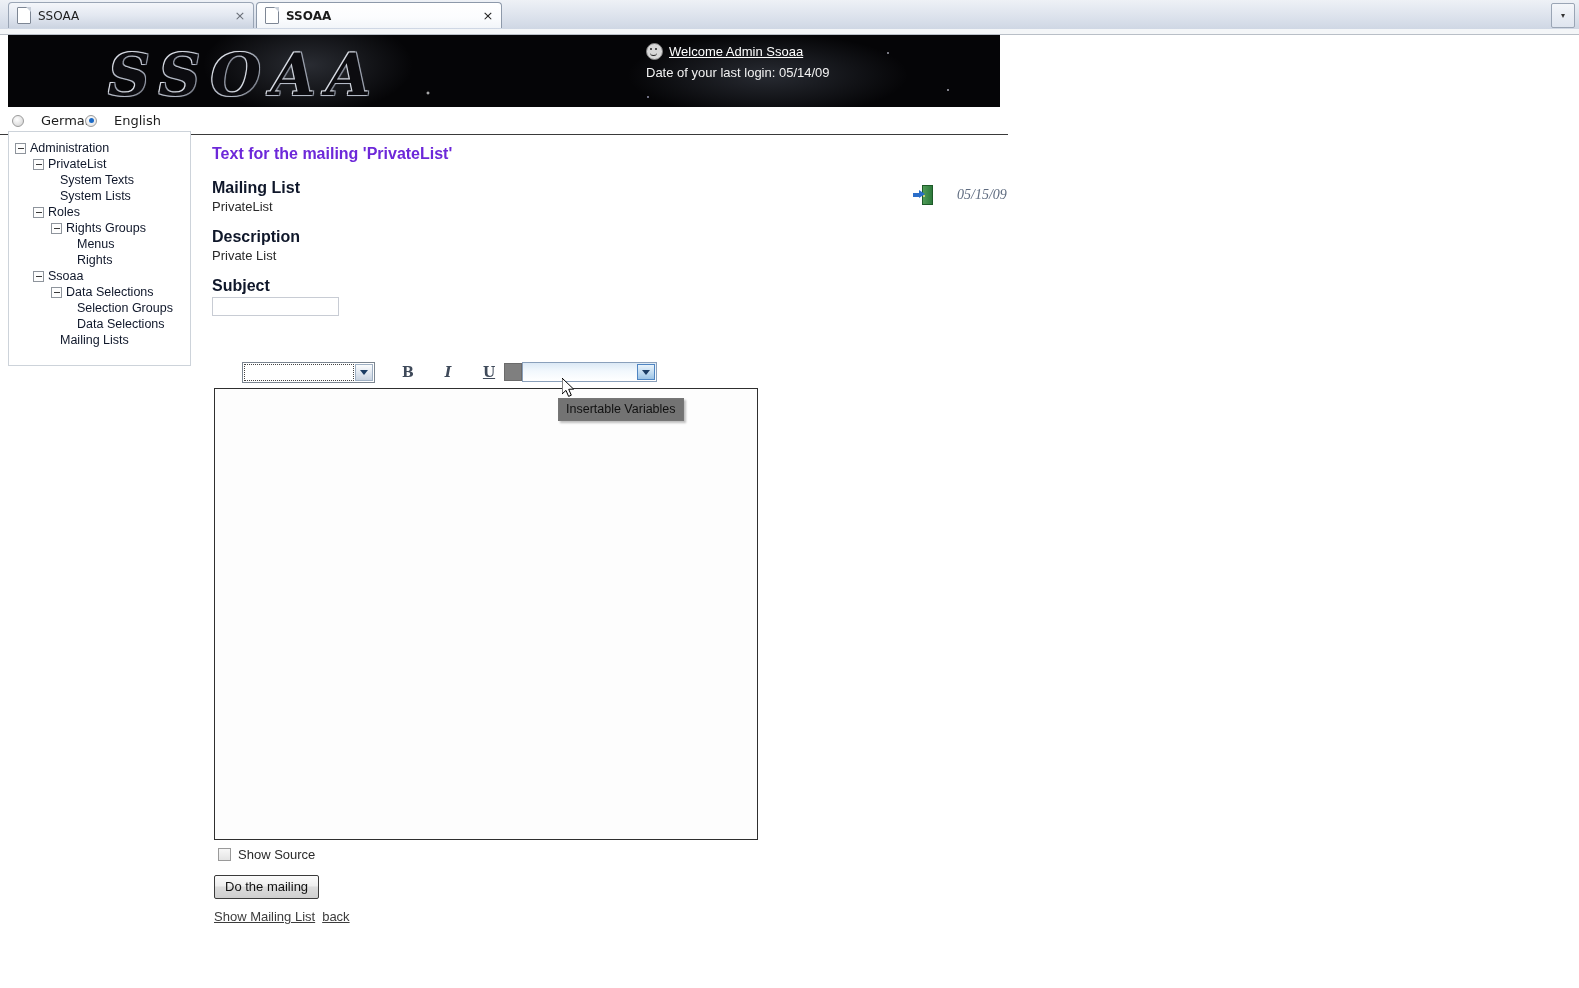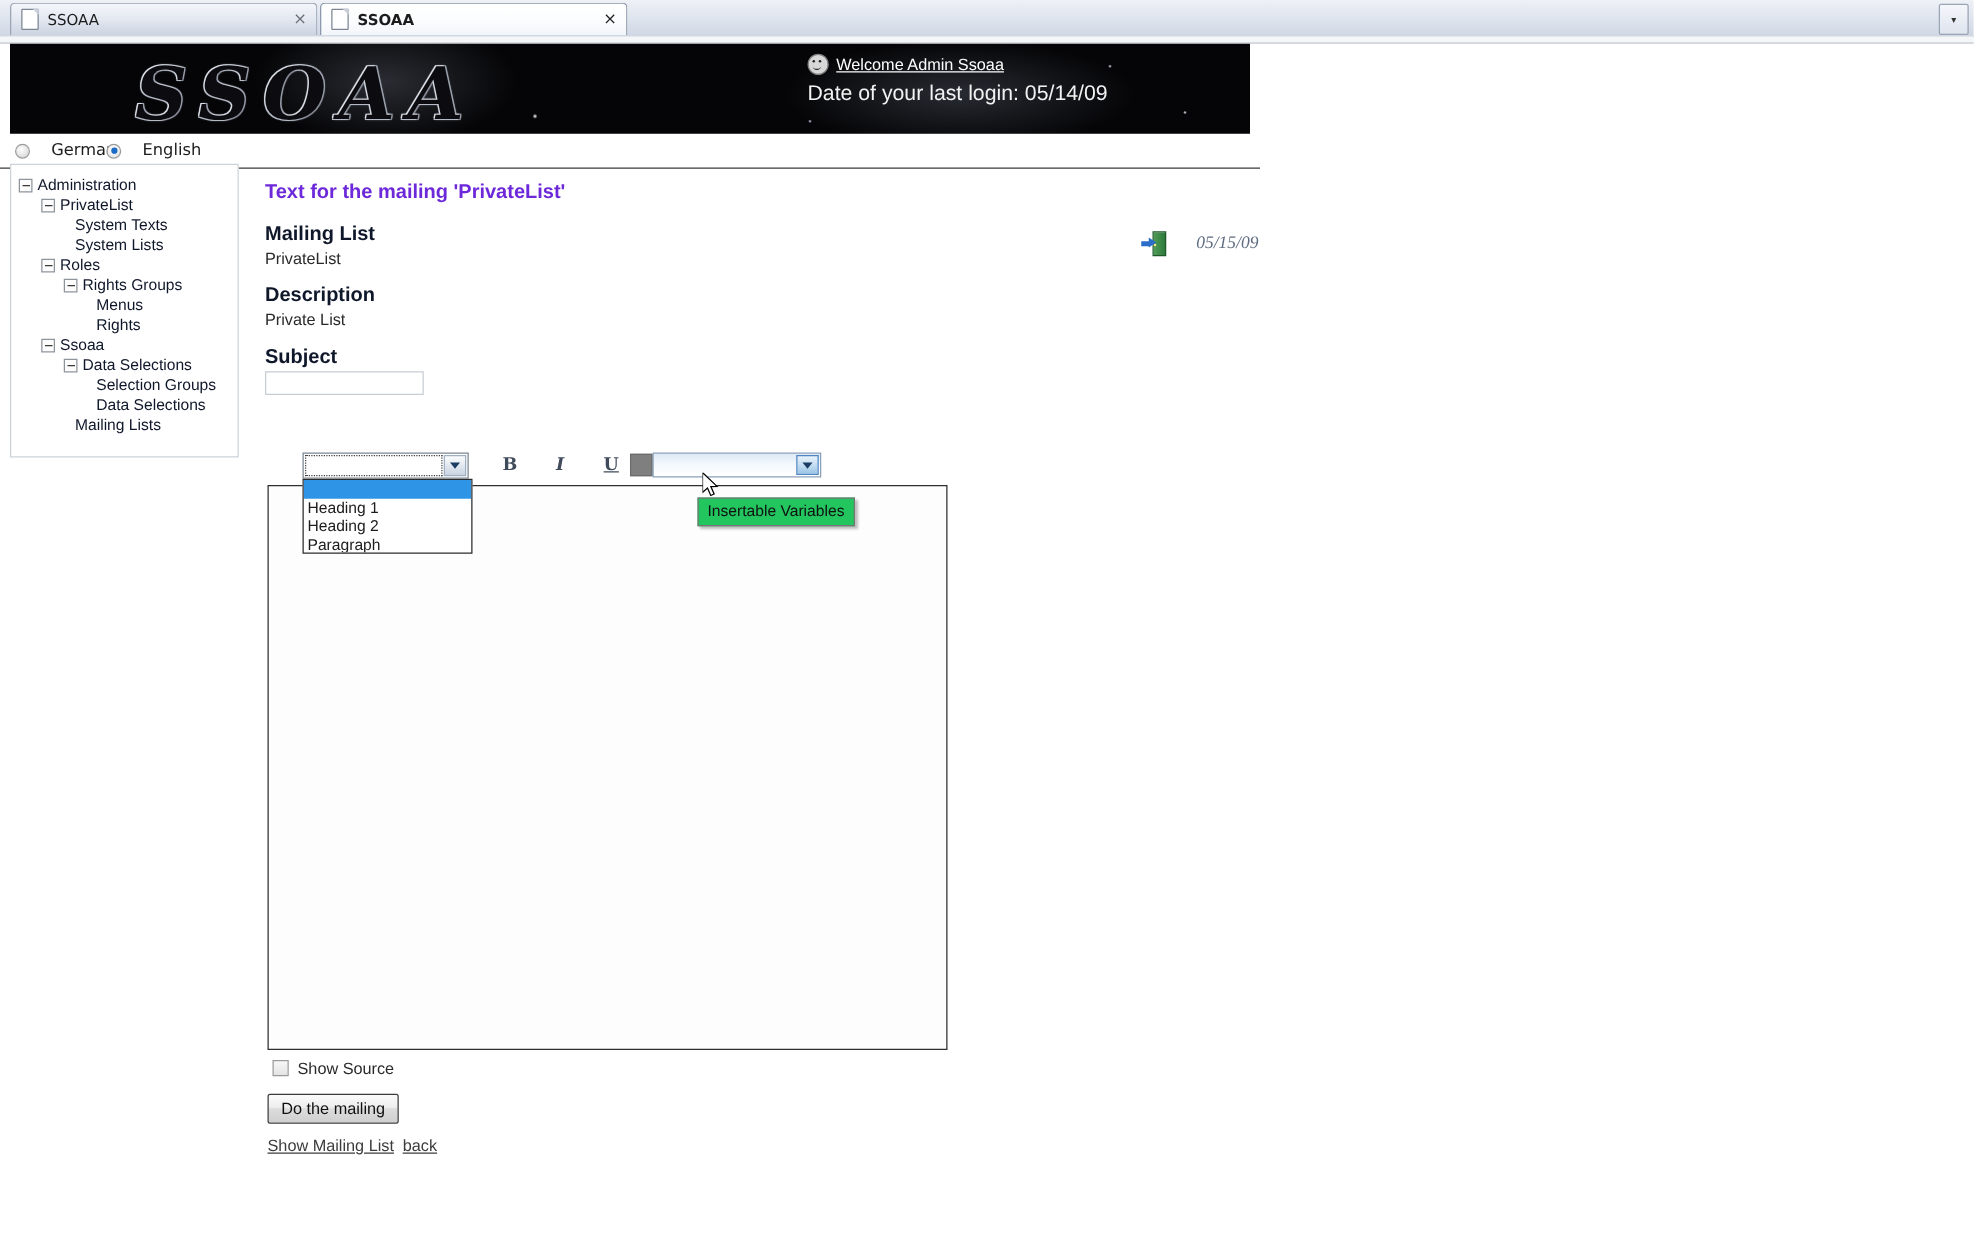--- a/index.html
+++ b/index.html
@@ -113,21 +113,21 @@
     content: ""; position: absolute; left: 3px; top: 7px;
     width: 7px; height: 4px; border-bottom: 1.5px solid #222;
     border-radius: 0 0 6px 6px;
   }
   .banner-user-link {
     font-size: 13px; color: #ffffff; text-decoration: underline;
     font-family: "Liberation Sans", sans-serif;
   }
   .banner-login {
     position: absolute; left: 638px; top: 30px;
-    font-size: 17px; color: #f2f2f2;
+    font-size: 13px; color: #f2f2f2;
     font-family: "Liberation Sans", sans-serif;
   }
 
   .langbar {
     position: absolute; left: 0; top: 72px; width: 1579px; height: 27px;
   }
   .radio-wrap { position: absolute; display: flex; align-items: center; gap: 17px; }
   .radio {
     width: 12px; height: 12px; border-radius: 50%;
     background: radial-gradient(circle at 40% 35%, #ffffff, #e2e2e2 60%, #cfcfcf);
@@ -285,21 +285,21 @@
 
   .editor-body {
     position: absolute; left: 0px; top: 28px;
     width: 544px; height: 452px;
     border: 1px solid #2f2f2f; background: #fdfdfd; box-sizing: border-box;
   }
 
   .tooltip {
     position: absolute; left: 344px; top: 38px;
     padding: 3px 7px 4px 7px;
-    background: #22c55e; border: 1px solid #767676;
+    background: #737373; border: 1px solid #767676;
     box-shadow: 2px 2px 2px rgba(0,0,0,.25);
     font-size: 12.5px; color: #111; white-space: nowrap;
     font-family: "Liberation Sans", sans-serif;
     z-index: 40;
   }
 
   .cursor-arrow { position: absolute; left: 348px; top: 18px; z-index: 50; }
 
   .showsource-row {
     position: absolute; left: 218px; top: 812px;
@@ -464,26 +464,20 @@
         <div class="vars-select">
           <span class="vs-field"></span>
           <span class="combo-arrow-btn">
             <span class="arrow-down"></span>
           </span>
         </div>
       </div>
 
       <div class="editor-body"></div>
 
-      <div class="dropdown-list">
-        <div class="dd-item selected">&nbsp;</div>
-        <div class="dd-item">Heading 1</div>
-        <div class="dd-item">Heading 2</div>
-        <div class="dd-item clipped">Paragraph</div>
-      </div>
 
       <div class="tooltip">Insertable Variables</div>
 
       <div class="cursor-arrow">
         <svg width="14" height="21" viewBox="0 0 14 21">
           <polygon points="0,0 0,16 4,12.4 6.6,18.4 9.3,17.2 6.7,11.3 11.6,11.1" fill="#ffffff" stroke="#000000" stroke-width="1"></polygon>
         </svg>
       </div>
     </div>
 

